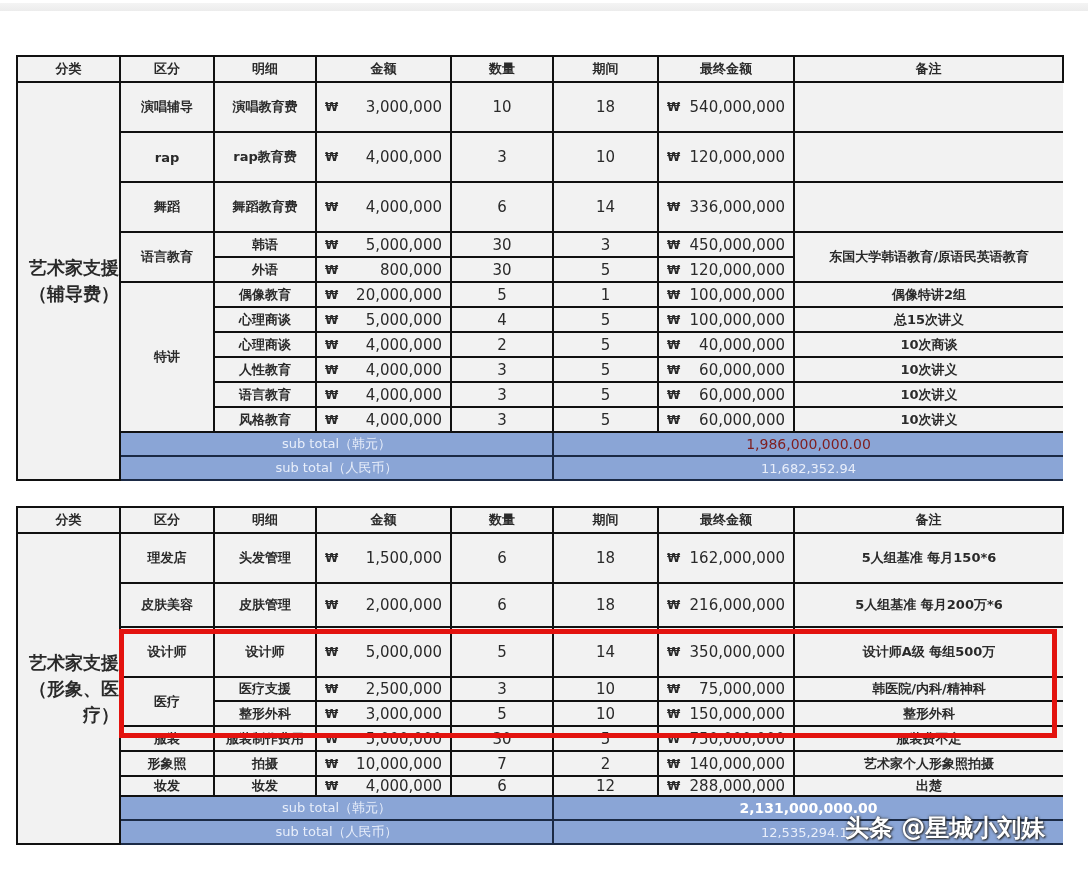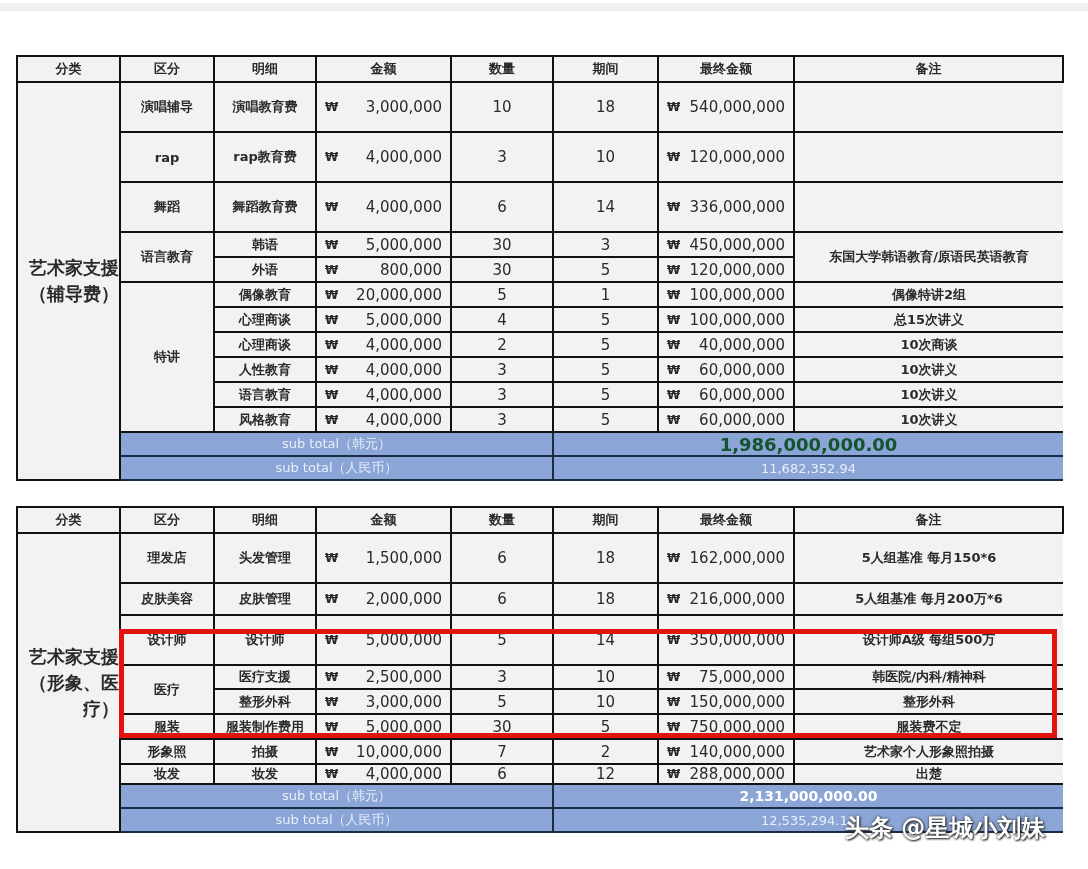--- a/index.html
+++ b/index.html
@@ -178,21 +178,21 @@
     <td class="label">风格教育</td>
     <td class="money"><span class="won">₩</span><span>4,000,000</span></td>
     <td class="num">3</td>
     <td class="num">5</td>
     <td class="money"><span class="won">₩</span><span>60,000,000</span></td>
     <td class="note lastcol">10次讲义</td>
   </tr>
 
   <tr class="sub">
     <td class="subcell" colspan="4">sub total（韩元）</td>
-    <td class="subcell lastcol" colspan="3" style="color:#14532d;font-weight:bold;font-size:18px;">1,986,000,000.00</td>
+    <td class="subcell lastcol" colspan="3" style="color:#7f1d1d;font-weight:normal;font-size:14px;">1,986,000,000.00</td>
   </tr>
   <tr class="sub">
     <td class="subcell" colspan="4">sub total（人民币）</td>
     <td class="subcell lastcol" colspan="3">11,682,352.94</td>
   </tr>
 </tbody>
   </table>
 
 <table class="budget" style="top:506px;">
   <colgroup>
@@ -225,21 +225,21 @@
     </td>
     <td class="label">理发店</td>
     <td class="label">头发管理</td>
     <td class="money"><span class="won">₩</span><span>1,500,000</span></td>
     <td class="num">6</td>
     <td class="num">18</td>
     <td class="money"><span class="won">₩</span><span>162,000,000</span></td>
     <td class="note lastcol">5人组基准 每月150*6</td>
   </tr>
 
-  <tr style="height:32px">
+  <tr style="height:44px">
     <td class="label">皮肤美容</td>
     <td class="label">皮肤管理</td>
     <td class="money"><span class="won">₩</span><span>2,000,000</span></td>
     <td class="num">6</td>
     <td class="num">18</td>
     <td class="money"><span class="won">₩</span><span>216,000,000</span></td>
     <td class="note lastcol">5人组基准 每月200万*6</td>
   </tr>
 
   <tr style="height:50px">

